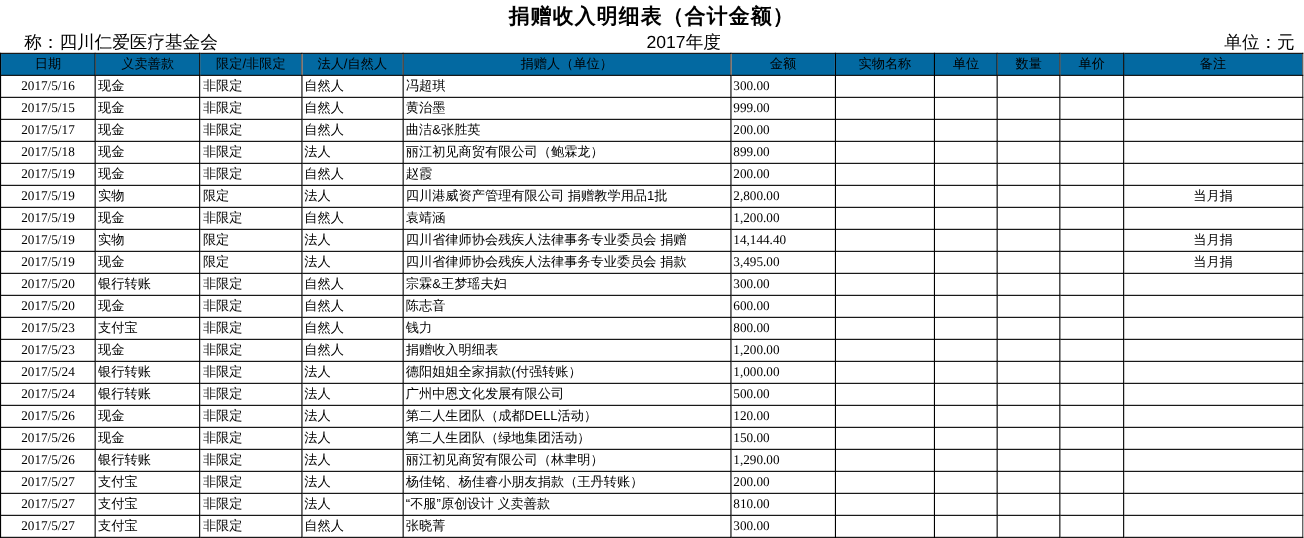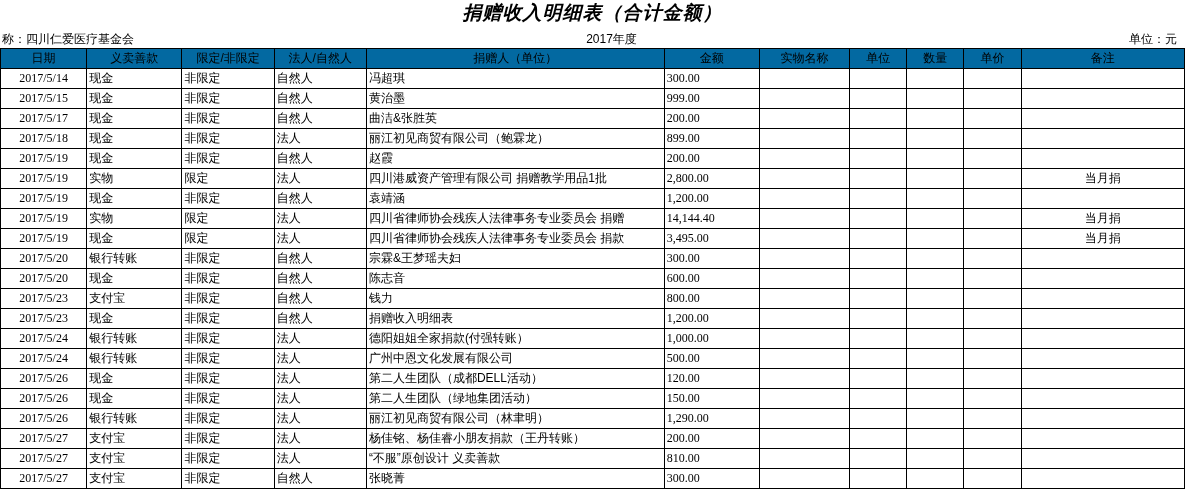--- a/index.html
+++ b/index.html
@@ -15,35 +15,36 @@
     color: #000000;
     overflow: hidden;
   }
   .sheet {
     width: 1185px;
     position: relative;
   }
   .title-row {
     height: 30px;
     display: flex;
+    align-items: center;
     justify-content: center;
-    font-style: italic;
   }
   .title {
     font-size: 19px;
     font-weight: bold;
     letter-spacing: 1px;
     font-family: "Liberation Serif", serif;
   }
   .meta-row {
     display: flex;
     align-items: center;
     height: 18px;
-    font-size: 12px;
+    font-size: 16px;
     position: relative;
+    margin-left: 20px;
   }
   .meta-left {
     padding-left: 2px;
     white-space: nowrap;
   }
   .meta-center {
     position: absolute;
     left: 0;
     right: 0;
     text-align: center;
@@ -138,21 +139,21 @@
         <th>金额</th>
         <th>实物名称</th>
         <th>单位</th>
         <th>数量</th>
         <th>单价</th>
         <th>备注</th>
       </tr>
     </thead>
     <tbody>
         <tr>
-          <td class="date">2017/5/14</td>
+          <td class="date">2017/5/16</td>
           <td class="l">现金</td>
           <td class="l">非限定</td>
           <td class="l">自然人</td>
           <td class="l">冯超琪</td>
           <td class="amount">300.00</td>
           <td class="l"></td>
           <td class="c"></td>
           <td class="c"></td>
           <td class="c"></td>
           <td class="c"></td>

